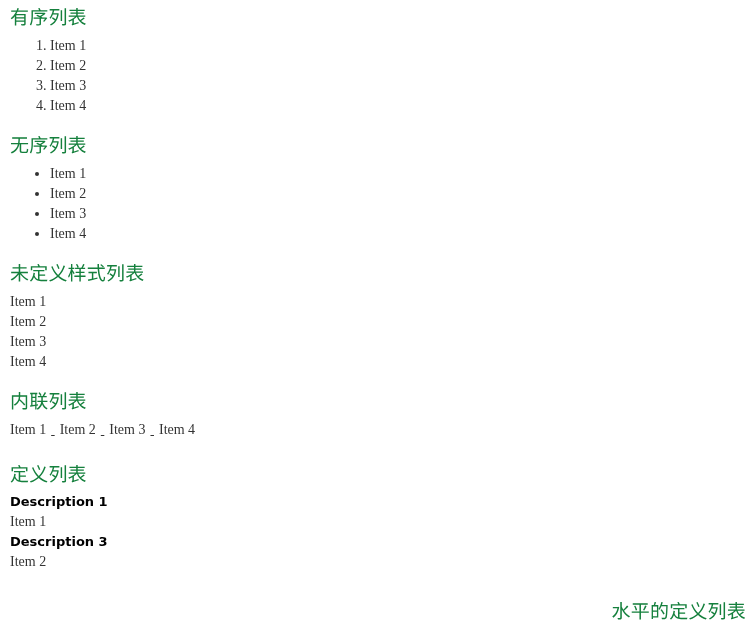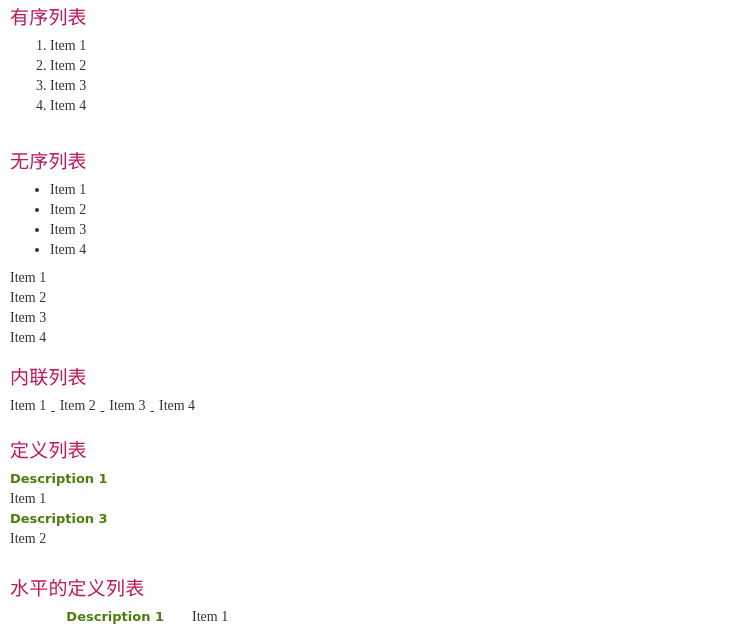--- a/index.html
+++ b/index.html
@@ -22,36 +22,36 @@
   .page {
     padding: 0;
     position: relative;
   }
 
   
   .section-heading {
     font-family: "DejaVu Sans", "Liberation Sans", sans-serif;
     font-size: 19px;
     font-weight: 400;
-    color: #be185d;
+    color: #15803d;
     line-height: 1.1;
     margin: 0;
     padding: 0;
     letter-spacing: 0.2px;
   }
   .heading-block {
     margin-left: 10px;
   }
   
   .hb-1  { margin-top: 7px; }
-  .hb-2  { margin-top: 35px; }
+  .hb-2  { margin-top: 19px; }
   .hb-3  { margin-top: 19px; }
   .hb-4  { margin-top: 19px; }
   .hb-5  { margin-top: 24px; }
-  .hb-6  { margin-top: 29px; }
+  .hb-6  { margin-top: 29px; text-align: right; }
 
   
   ol, ul {
     margin: 0;
     padding: 0;
   }
   ol.list-ordered {
     margin-top: 8px;
     padding-left: 50px;
     list-style-type: decimal;
@@ -101,21 +101,21 @@
   dl {
     margin: 0;
     margin-top: 8px;
     padding-left: 10px;
   }
   dl dt {
     font-family: "DejaVu Sans", "Liberation Sans", sans-serif;
     font-weight: 700;
     font-size: 13px;
     line-height: 20px;
-    color: #4d7c0f;
+    color: #000000;
   }
   dl dd {
     margin-left: 0;
     font-family: "Liberation Serif", "DejaVu Serif", serif;
     font-size: 14px;
     line-height: 20px;
     color: #333333;
   }
 
   dl.dl-horizontal {
@@ -160,20 +160,23 @@
   <div class="heading-block hb-2">
     <h2 class="section-heading">无序列表</h2>
   </div>
   <ul class="list-unordered">
     <li>Item 1</li>
     <li>Item 2</li>
     <li>Item 3</li>
     <li>Item 4</li>
   </ul>
 
+  <div class="heading-block hb-3">
+    <h2 class="section-heading">未定义样式列表</h2>
+  </div>
   <ul class="list-unstyled">
     <li>Item 1</li>
     <li>Item 2</li>
     <li>Item 3</li>
     <li>Item 4</li>
   </ul>
 
   <div class="heading-block hb-4">
     <h2 class="section-heading">内联列表</h2>
   </div>

